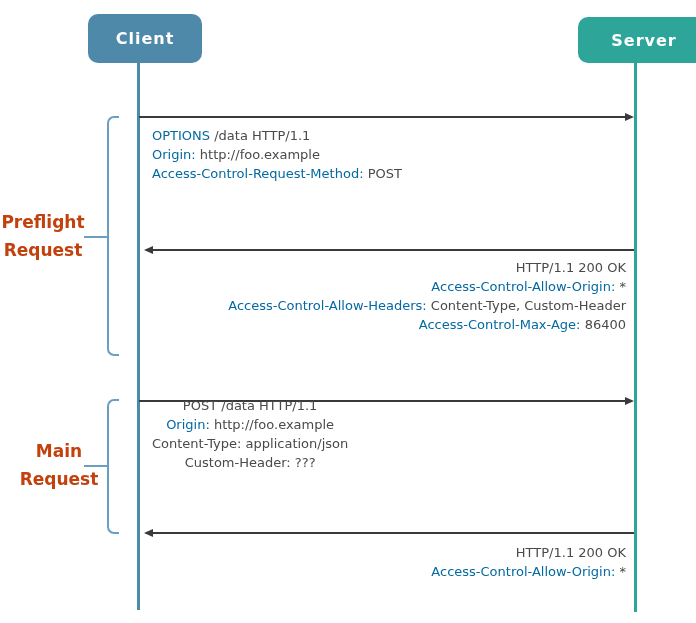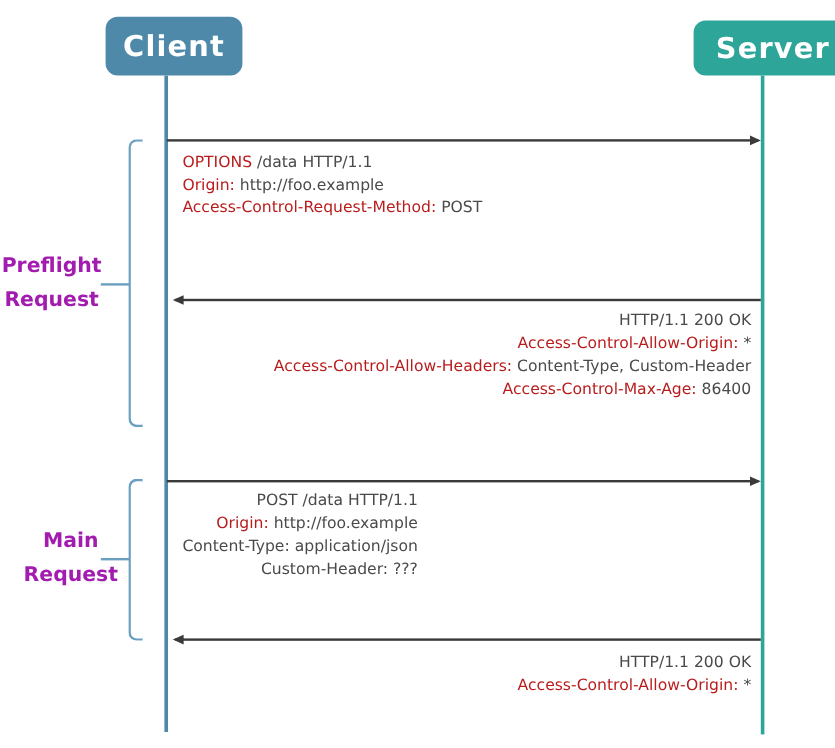--- a/index.html
+++ b/index.html
@@ -3,21 +3,21 @@
 <meta charset="utf-8">
 <style>
   html,body{margin:0;padding:0;background:#ffffff;}
   .canvas{
     position:relative;width:696px;height:623px;background:#ffffff;overflow:hidden;
     font-family:"DejaVu Sans","Liberation Sans",sans-serif;
   }
   
   .actor{
     position:absolute;border-radius:10px;display:flex;align-items:center;justify-content:center;
-    color:#ffffff;font-size:24px;font-weight:600;letter-spacing:1px;
+    color:#ffffff;font-size:16px;font-weight:600;letter-spacing:1px;
   }
   .actor.client{left:88px;top:14px;width:114px;height:49px;background:#4e89aa;}
   .actor.server{left:578px;top:17px;width:132px;height:46px;background:#2da699;}
   
   .lifeline{position:absolute;width:3px;}
   .lifeline.client{left:137px;top:63px;height:547px;background:#4e89aa;}
   .lifeline.server{left:634px;top:63px;height:549px;background:#2da699;}
   
   .arrow{position:absolute;height:0;border-top:2px solid #3a3a3a;}
   .arrow.right::after{
@@ -27,37 +27,37 @@
   .arrow.left::before{
     content:"";position:absolute;left:-2px;top:-5px;width:0;height:0;
     border-top:4px solid transparent;border-bottom:4px solid transparent;border-right:9px solid #3a3a3a;
   }
   .arrow.a1{left:139px;top:116px;width:493px;}
   .arrow.a2{left:146px;top:249px;width:488px;}
   .arrow.a3{left:139px;top:400px;width:493px;}
   .arrow.a4{left:146px;top:532px;width:488px;}
   
   .msg{position:absolute;font-size:13px;line-height:19px;color:#4a4a4a;white-space:nowrap;}
-  .msg .hdr{color:#b91c1c;}
+  .msg .hdr{color:#0369a1;}
   .msg.req1{left:152px;top:126px;text-align:left;}
   .msg.res1{right:70px;top:258px;text-align:right;}
-  .msg.req2{left:152px;top:408px;text-align:right;}
+  .msg.req2{left:152px;top:396px;text-align:center;}
   .msg.res2{right:70px;top:543px;text-align:right;}
   
   .bracket{
     position:absolute;width:12px;border:2px solid #6b9fc0;border-right:none;
     border-radius:7px 0 0 7px;box-sizing:border-box;
   }
   .bracket.b1{left:107px;top:116px;height:240px;}
   .bracket.b2{left:107px;top:399px;height:135px;}
   .tick{position:absolute;height:2px;background:#6b9fc0;}
   .tick.t1{left:84px;top:236px;width:24px;}
   .tick.t2{left:84px;top:465px;width:24px;}
   .group-label{
-    position:absolute;left:0;width:86px;text-align:center;color:#a21caf;
+    position:absolute;left:0;width:86px;text-align:center;color:#c2410c;
     font-size:17px;font-weight:bold;line-height:28px;
   }
   .group-label.g1{top:208px;}
   .group-label.g2{top:437px;padding-left:16px;}
 </style>
 </head>
 <body>
 
 <div class="canvas">
 

